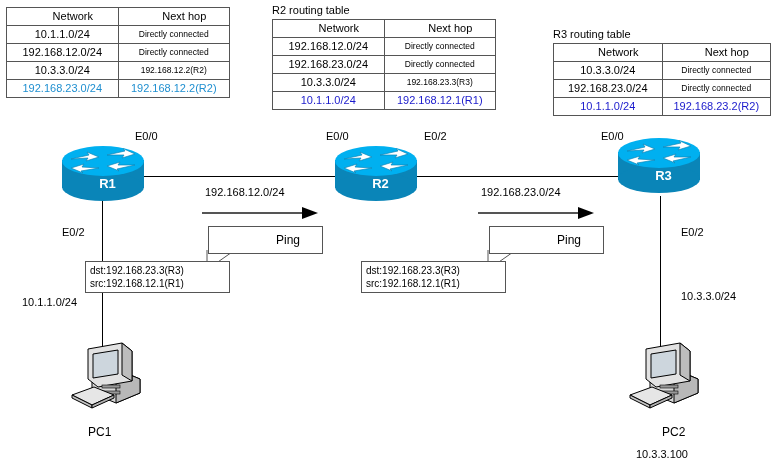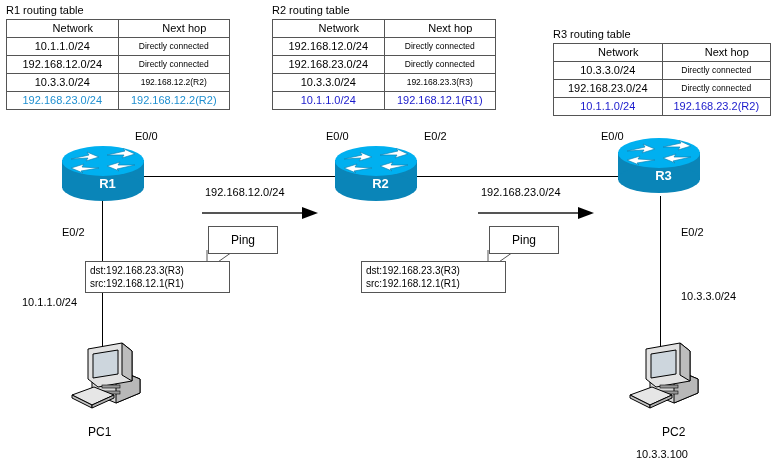--- a/index.html
+++ b/index.html
@@ -30,33 +30,32 @@
   .rt-arrows{position:absolute;left:5px;top:2px;z-index:3;}
 
   
   .hline{position:absolute;height:1px;background:#000;}
   .vline{position:absolute;width:1px;background:#000;}
 
   .lbl{position:absolute;font-size:11px;white-space:nowrap;}
 
   
   .pingbox{position:absolute;border:1px solid #555;background:#fff;
-           font-size:12px;text-align:center;line-height:26px;height:26px;width:68px;}
+           font-size:12px;text-align:center;line-height:26px;height:26px;width:68px;padding-left:45px;}
   .pktbox{position:absolute;border:1px solid #555;background:#fff;
           font-size:10px;padding:2px 4px;line-height:13px;white-space:nowrap;}
 
   .pcwrap{position:absolute;width:74px;height:72px;}
   .pcname{position:absolute;font-size:12px;white-space:nowrap;}
   .pcip{position:absolute;font-size:11px;white-space:nowrap;}
 </style>
 </head>
 <body>
 
 <div class="abs" style="left:6px;top:4px;">
-  <div class="tbl-title">R1 routing table</div>
   <table class="rt" style="width:224px;margin-top:3px;">
     <tbody>
         <tr>
           <td class="hdr" style="width: 50%;">Network</td>
           <td class="hdr" style="width: 50%;">Next hop</td>
         </tr>
         <tr>
           <td>10.1.1.0/24</td>
           <td class="sm">Directly connected</td>
         </tr>

